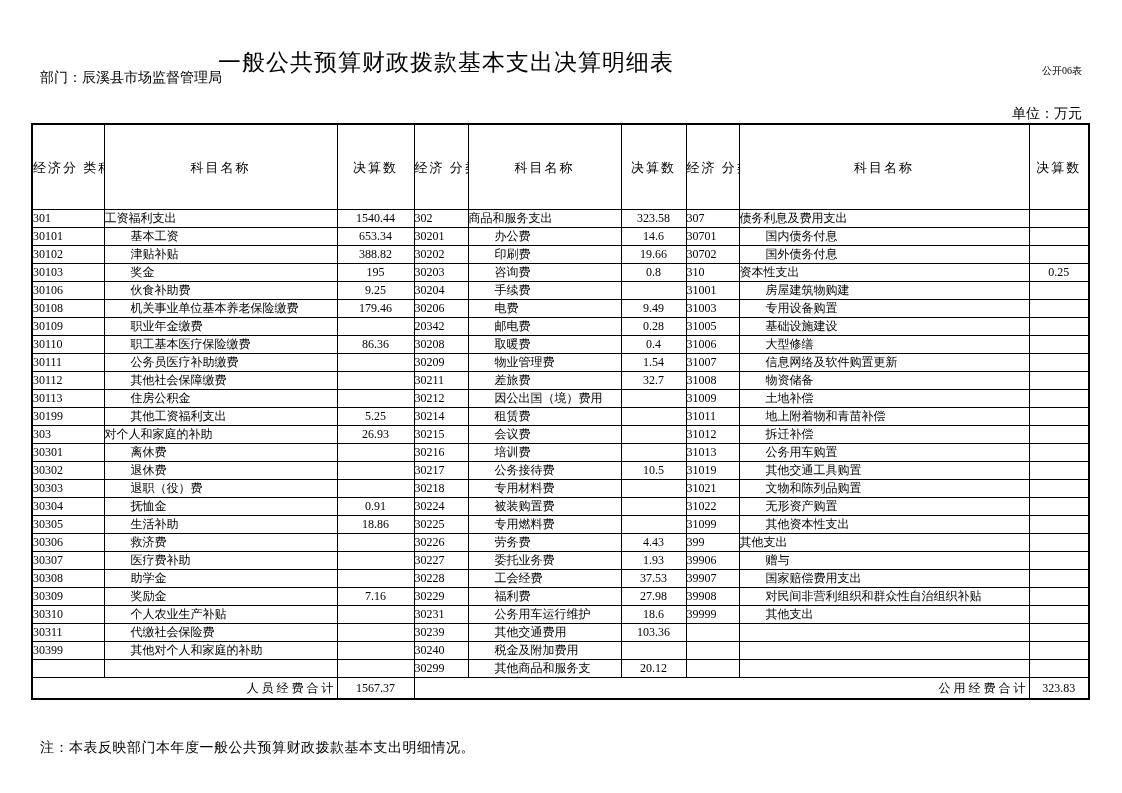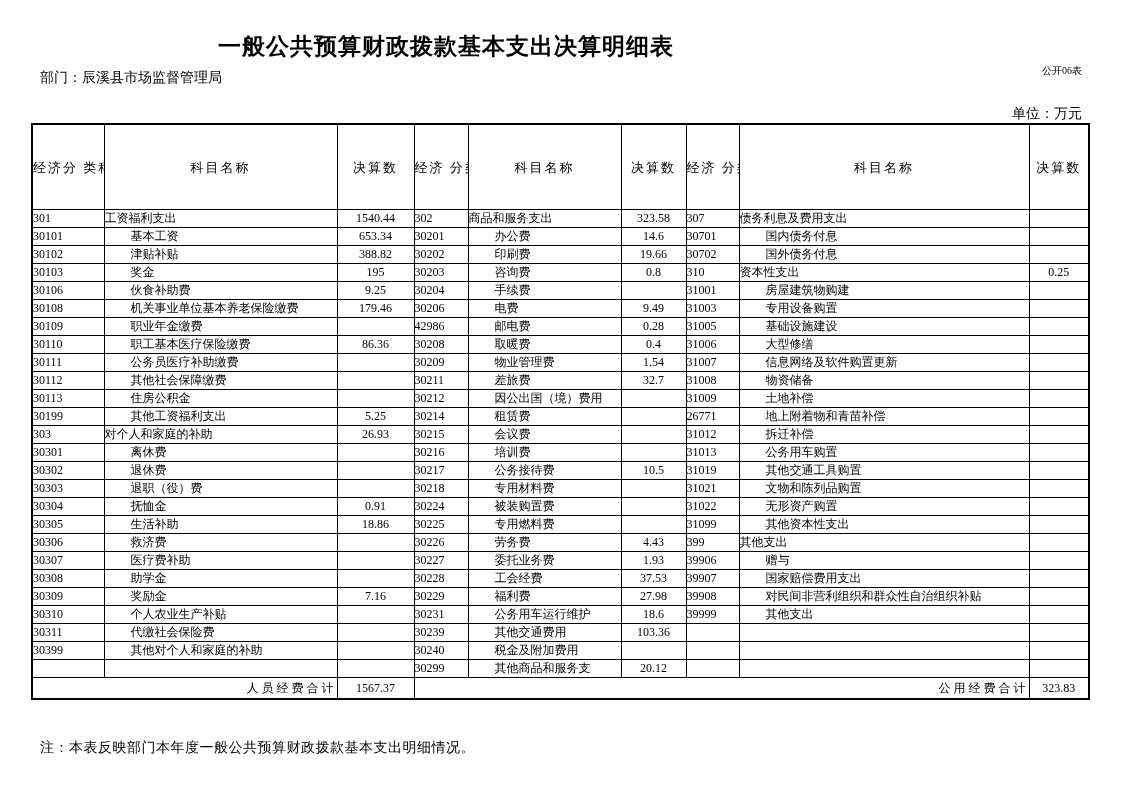--- a/index.html
+++ b/index.html
@@ -7,22 +7,22 @@
     background: #ffffff;
     width: 1122px; height: 793px;
     font-family: "Liberation Serif", "DejaVu Serif", serif;
     color: #000;
     position: relative;
     overflow: hidden;
   }
   .page { position: absolute; left: 0; top: 0; width: 1122px; height: 793px; }
 
   .doc-title {
-    position: absolute; left: 0; top: 31px; width: 892px;
-    text-align: center; font-size: 23px; font-weight: bold;
+    position: absolute; left: 0; top: 47px; width: 892px;
+    text-align: center; font-size: 23px; font-weight: normal;
     letter-spacing: 1px;
   }
   .dept-line {
     position: absolute; left: 40px; top: 69px; font-size: 14px;
   }
   .table-no {
     position: absolute; right: 40px; top: 64px; font-size: 10px;
   }
   .unit-line {
     position: absolute; right: 40px; top: 105px; font-size: 14px;
@@ -176,21 +176,21 @@
           <td class="name sub">电费</td>
           <td class="num">9.49</td>
           <td class="code">31003</td>
           <td class="name sub">专用设备购置</td>
           <td class="num"></td>
         </tr>
         <tr>
           <td class="code">30109</td>
           <td class="name sub">职业年金缴费</td>
           <td class="num"></td>
-          <td class="code">42986</td>
+          <td class="code">20342</td>
           <td class="name sub">邮电费</td>
           <td class="num">0.28</td>
           <td class="code">31005</td>
           <td class="name sub">基础设施建设</td>
           <td class="num"></td>
         </tr>
         <tr>
           <td class="code">30110</td>
           <td class="name sub">职工基本医疗保险缴费</td>
           <td class="num">86.36</td>
@@ -234,21 +234,21 @@
           <td class="name sub">土地补偿</td>
           <td class="num"></td>
         </tr>
         <tr>
           <td class="code">30199</td>
           <td class="name sub">其他工资福利支出</td>
           <td class="num">5.25</td>
           <td class="code">30214</td>
           <td class="name sub">租赁费</td>
           <td class="num"></td>
-          <td class="code">26771</td>
+          <td class="code">31011</td>
           <td class="name sub">地上附着物和青苗补偿</td>
           <td class="num"></td>
         </tr>
         <tr>
           <td class="code">303</td>
           <td class="name">对个人和家庭的补助</td>
           <td class="num">26.93</td>
           <td class="code">30215</td>
           <td class="name sub">会议费</td>
           <td class="num"></td>

